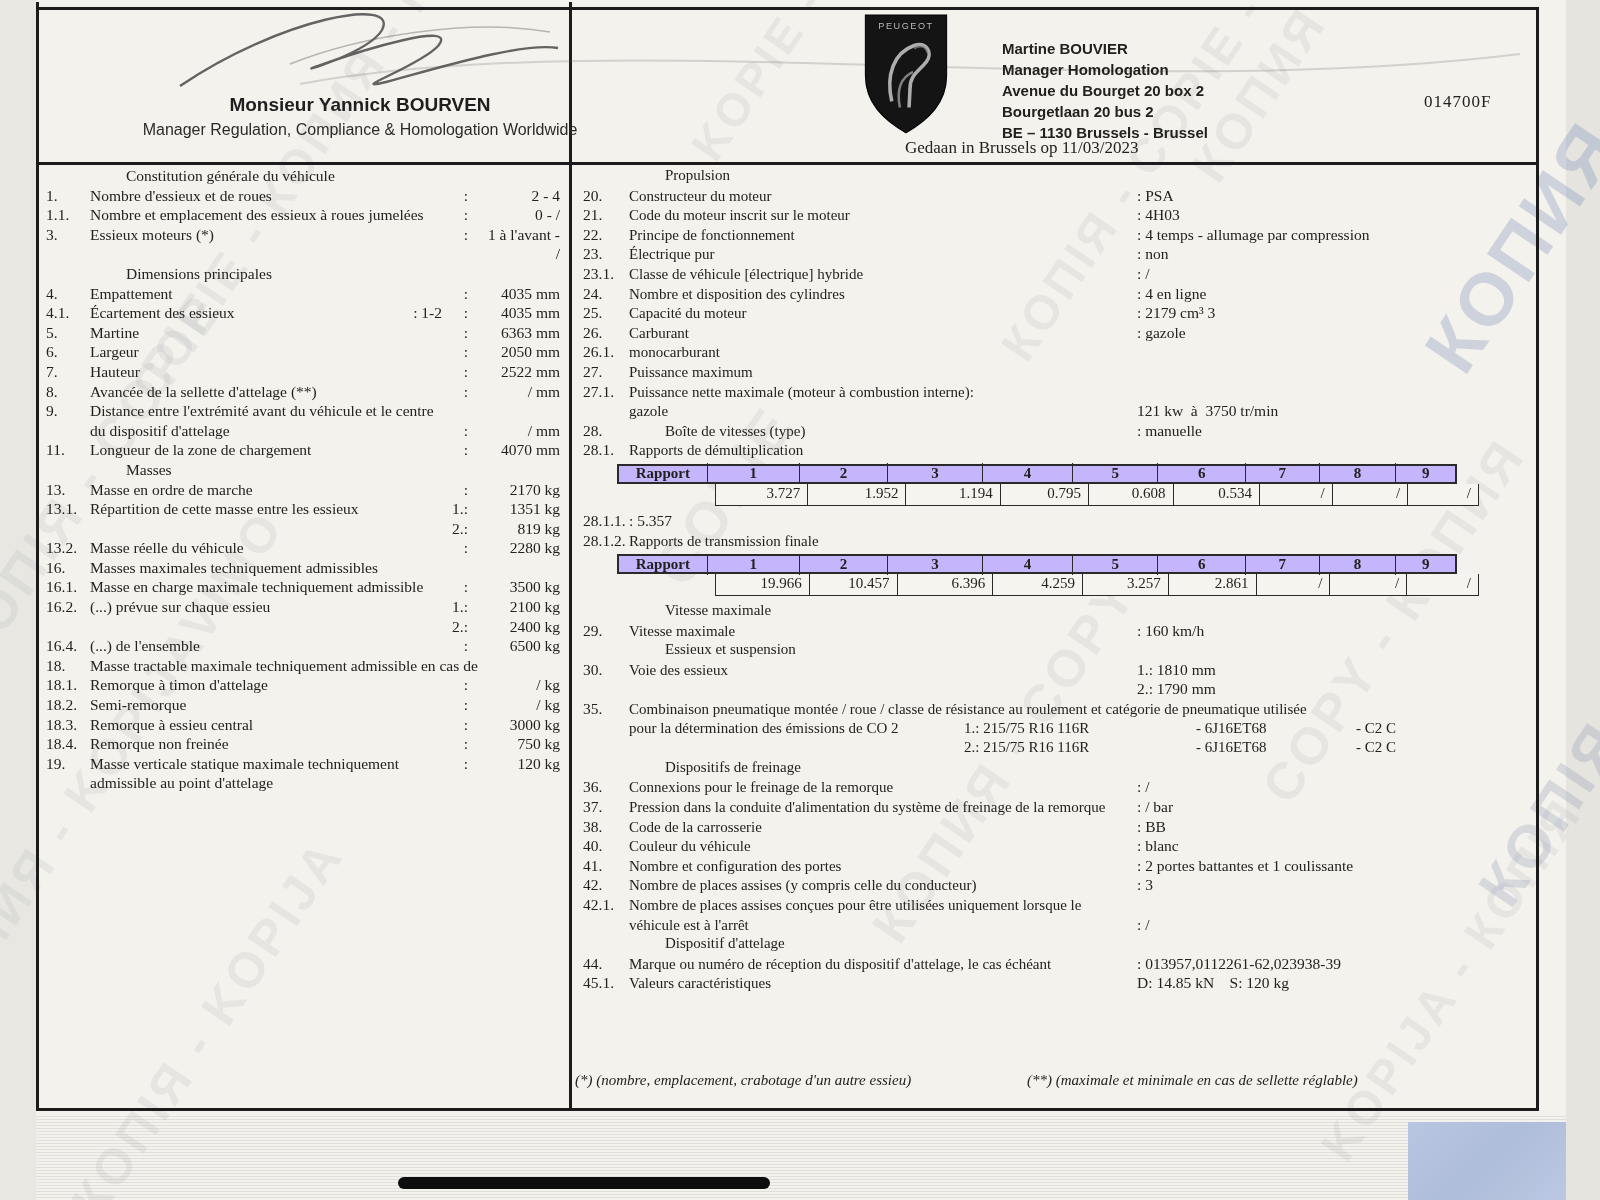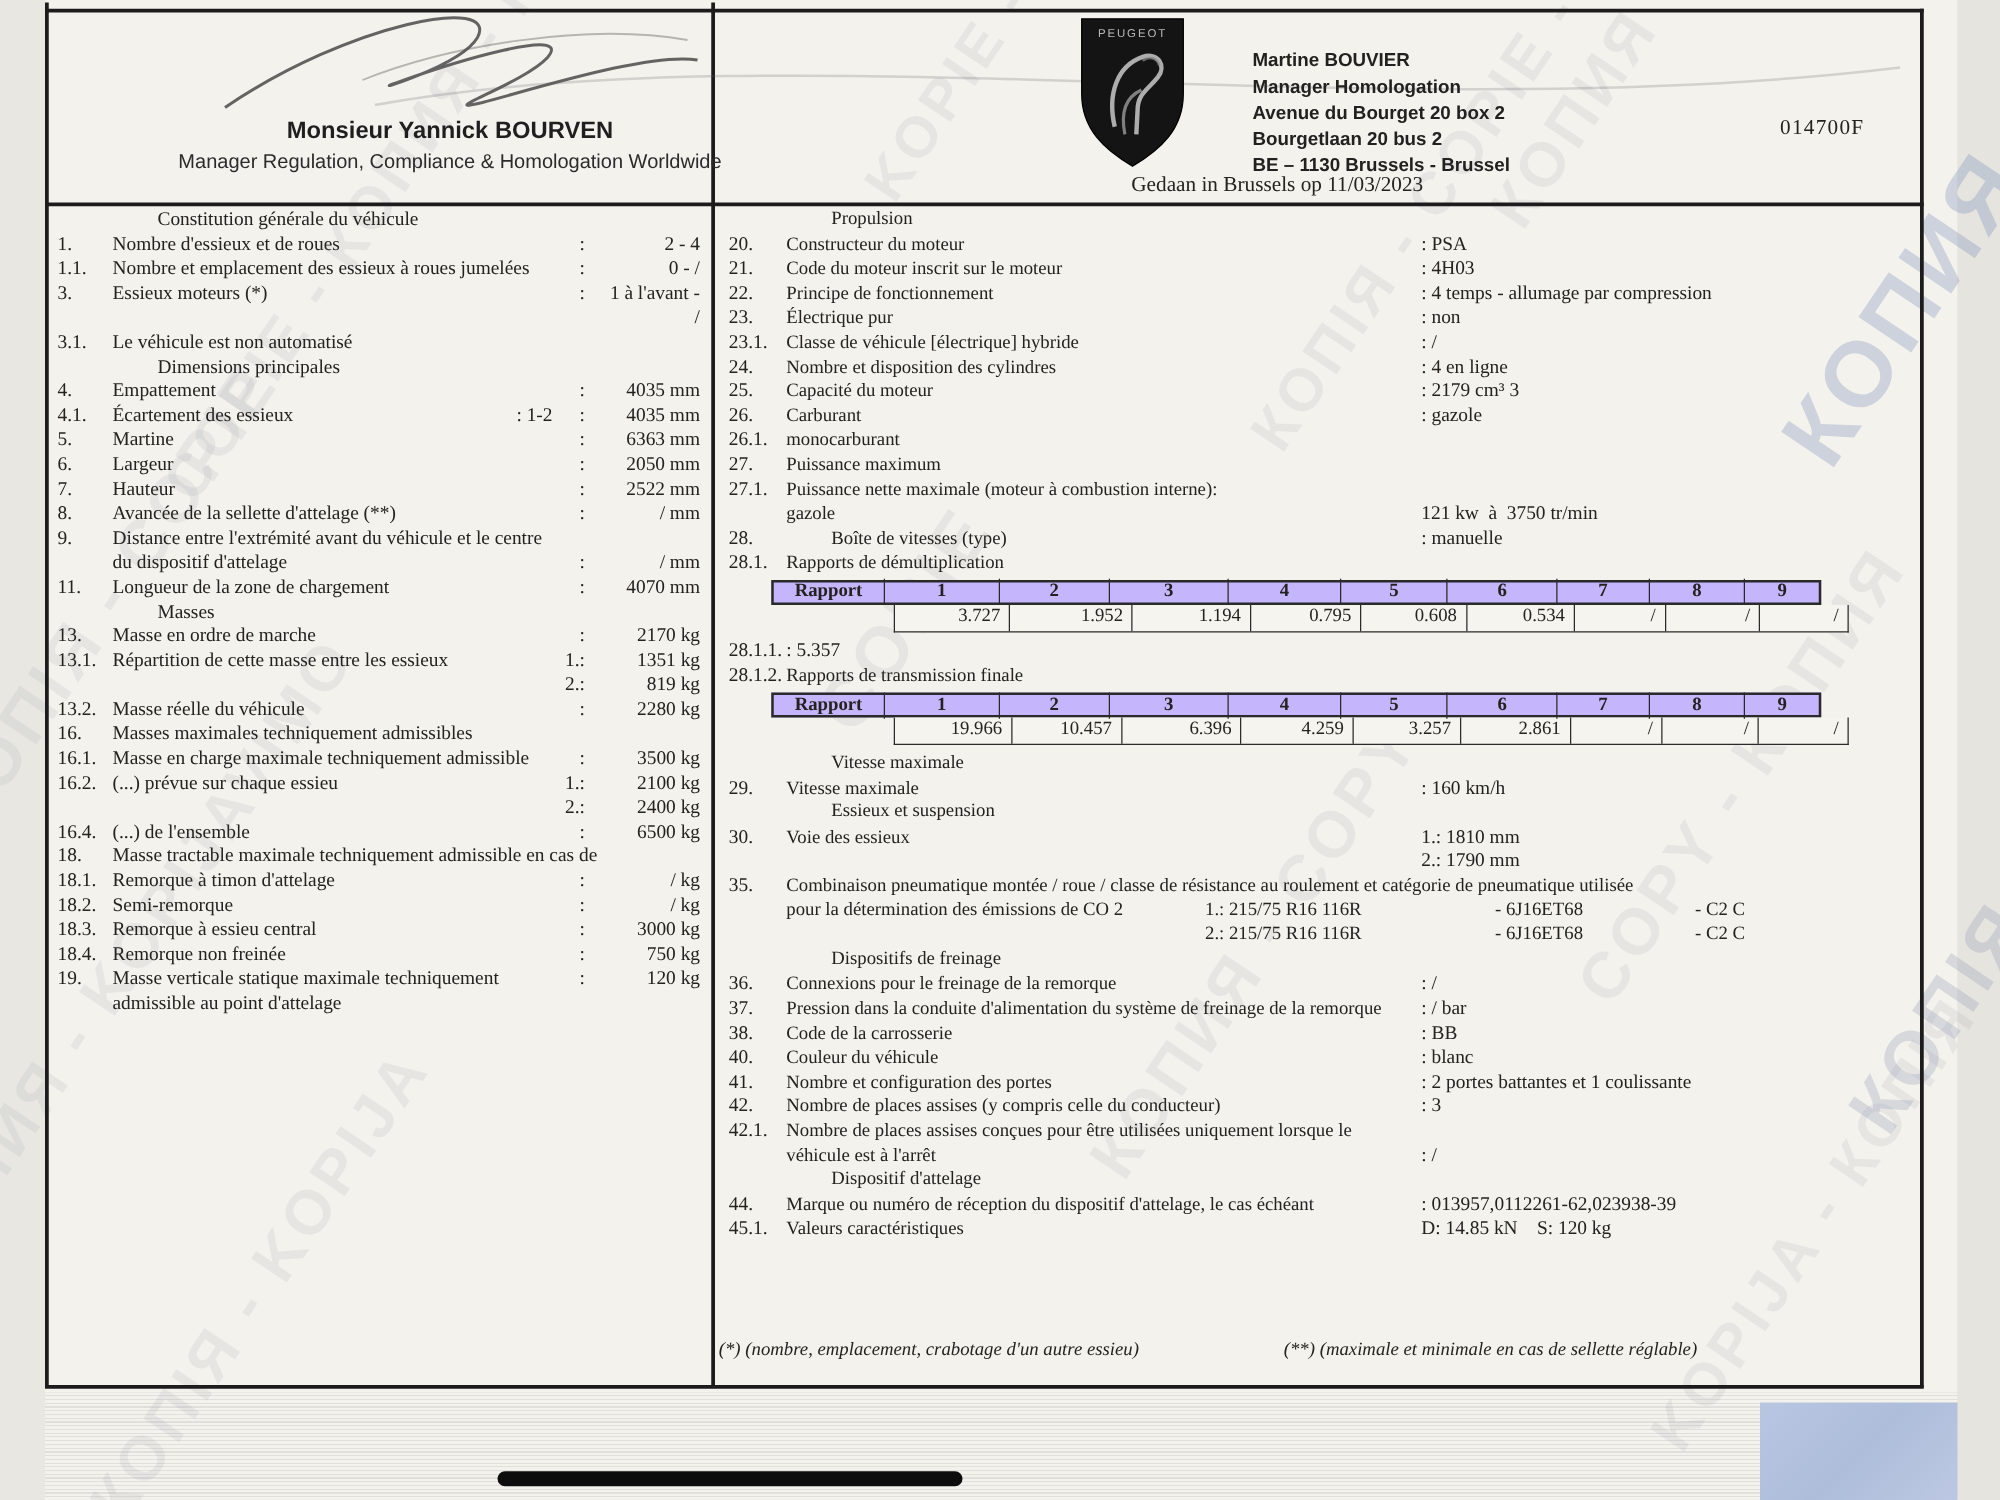--- a/index.html
+++ b/index.html
@@ -151,24 +151,20 @@
           <span class="num">3.</span>
           <span class="lab">Essieux moteurs (*)</span>
           <span class="sep">:</span>
           <span class="val">1 à l'avant -</span>
         </div>
         <div class="lrow">
           <span class="num"></span>
           <span class="lab"></span>
           <span class="sep"></span>
           <span class="val">/</span>
-        </div>
-        <div class="lrow">
-          <span class="num">3.1.</span>
-          <span class="lab">Le véhicule est non automatisé</span>
         </div>
         <div class="lrow">
           <span class="num"></span>
           <span class="lab bold">Dimensions principales</span>
         </div>
         <div class="lrow">
           <span class="num">4.</span>
           <span class="lab">Empattement</span>
           <span class="sep">:</span>
           <span class="val">4035 mm</span>

